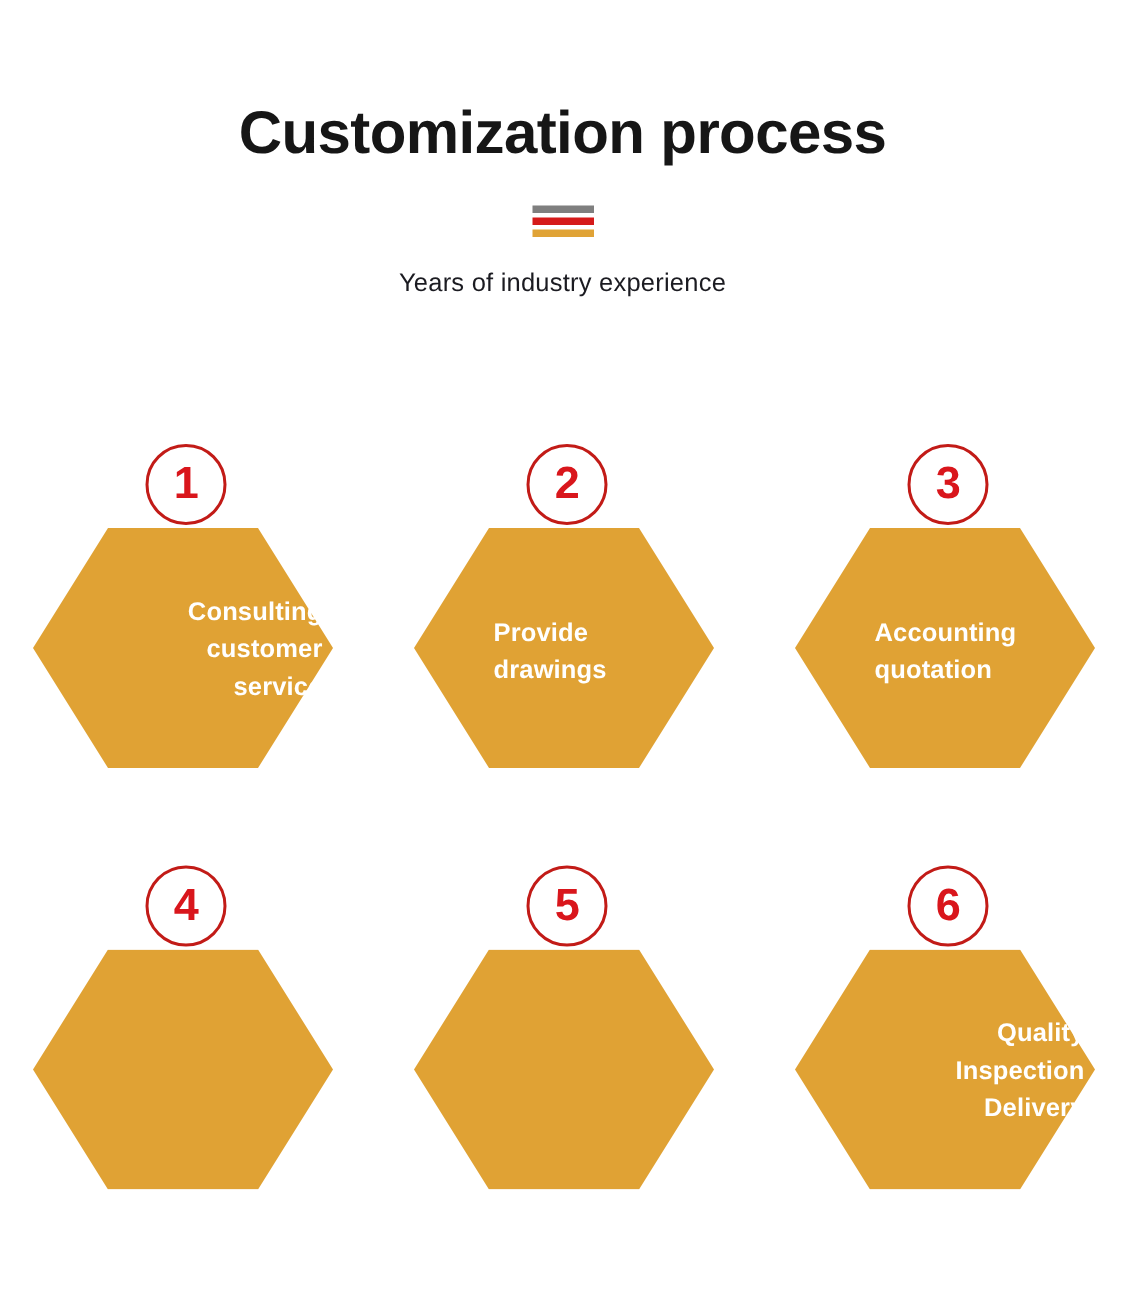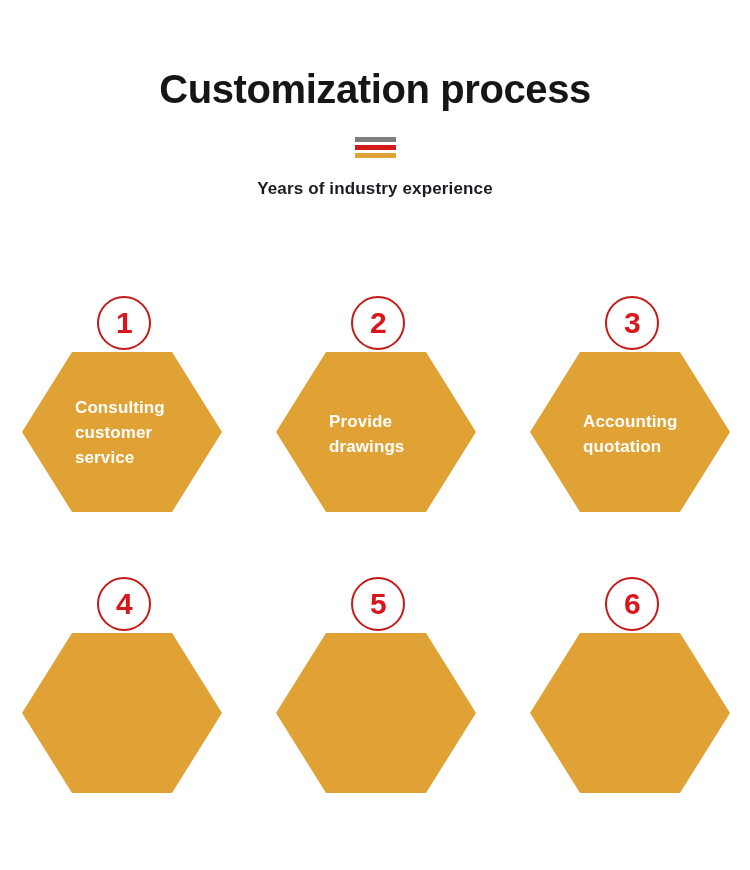--- a/index.html
+++ b/index.html
@@ -54,21 +54,21 @@
     border-radius: 0;
   }
   .divider .bar:last-child { margin-bottom: 0; }
   .bar-gray   { background: #7f7f7f; }
   .bar-red    { background: #d51a1a; }
   .bar-orange { background: #e0a336; }
 
   .subtitle {
     margin: 21px 0 0 0;
     font-size: 17px;
-    font-weight: bold;
+    font-weight: normal;
     color: #1b1b21;
     letter-spacing: 0.15px;
   }
 
   
   .hex-grid {
     position: absolute;
     top: 296px;
     left: 0;
     width: 750px;
@@ -110,21 +110,21 @@
     justify-content: center;
     color: #ffffff;
     font-size: 17px;
     font-weight: bold;
     line-height: 25px;
     letter-spacing: 0.1px;
     text-align: left;
     white-space: pre-line;
   }
   .hex-label.lines-2 { padding-top: 2px; }
-  .hex-label.lines-3 { padding-top: 0px; }
+  .hex-label.lines-3 { padding-top: 0px; text-align: right; }
 
   .hex-badge {
     position: absolute;
     top: 0;
     left: 75px;
     width: 54px;
     height: 54px;
     border-radius: 50%;
     background: #ffffff;
     border: 2px solid #c21b17;
@@ -205,20 +205,23 @@
 
       <div class="hex-cell col-1">
         <div class="hex-shape"></div>
         <div class="hex-badge">
           <span class="num">5</span>
         </div>
       </div>
 
       <div class="hex-cell col-2">
         <div class="hex-shape"></div>
+        <div class="hex-label lines-3">Quality
+Inspection
+Delivery</div>
         <div class="hex-badge">
           <span class="num">6</span>
         </div>
       </div>
 
     </div>
 
   </div>
 
 </div>

